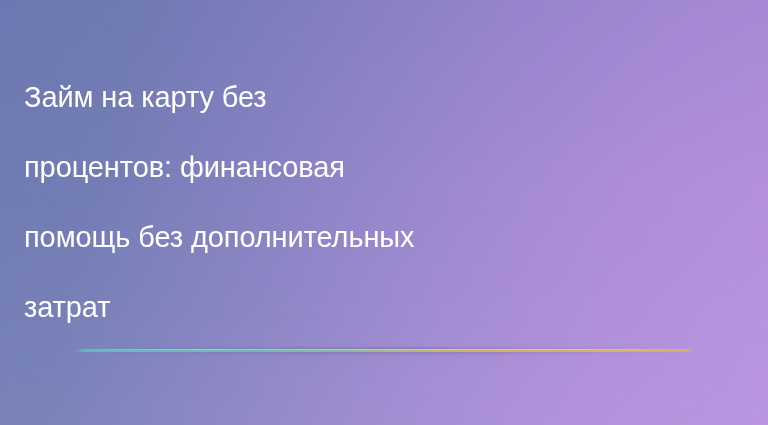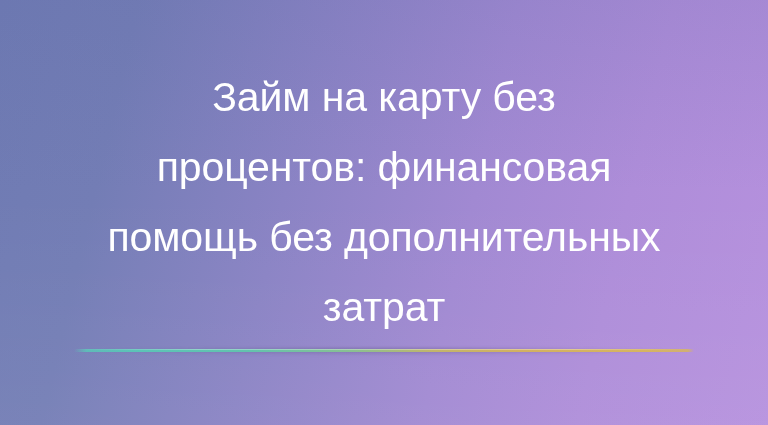--- a/index.html
+++ b/index.html
@@ -50,23 +50,23 @@
     flex-direction: column;
     align-items: center;
     justify-content: flex-start;
     padding-top: 62px;
     box-sizing: border-box;
   }
 
   .title {
     margin: 0;
     width: 720px;
-    text-align: center;
+    text-align: left;
     color: #ffffff;
-    font-size: 41px;
+    font-size: 29px;
     line-height: 70px;
     font-weight: 400;
     letter-spacing: -0.1px;
     white-space: pre-line;
     -webkit-font-smoothing: antialiased;
   }
 
   
   .divider-wrap {
     position: absolute;

